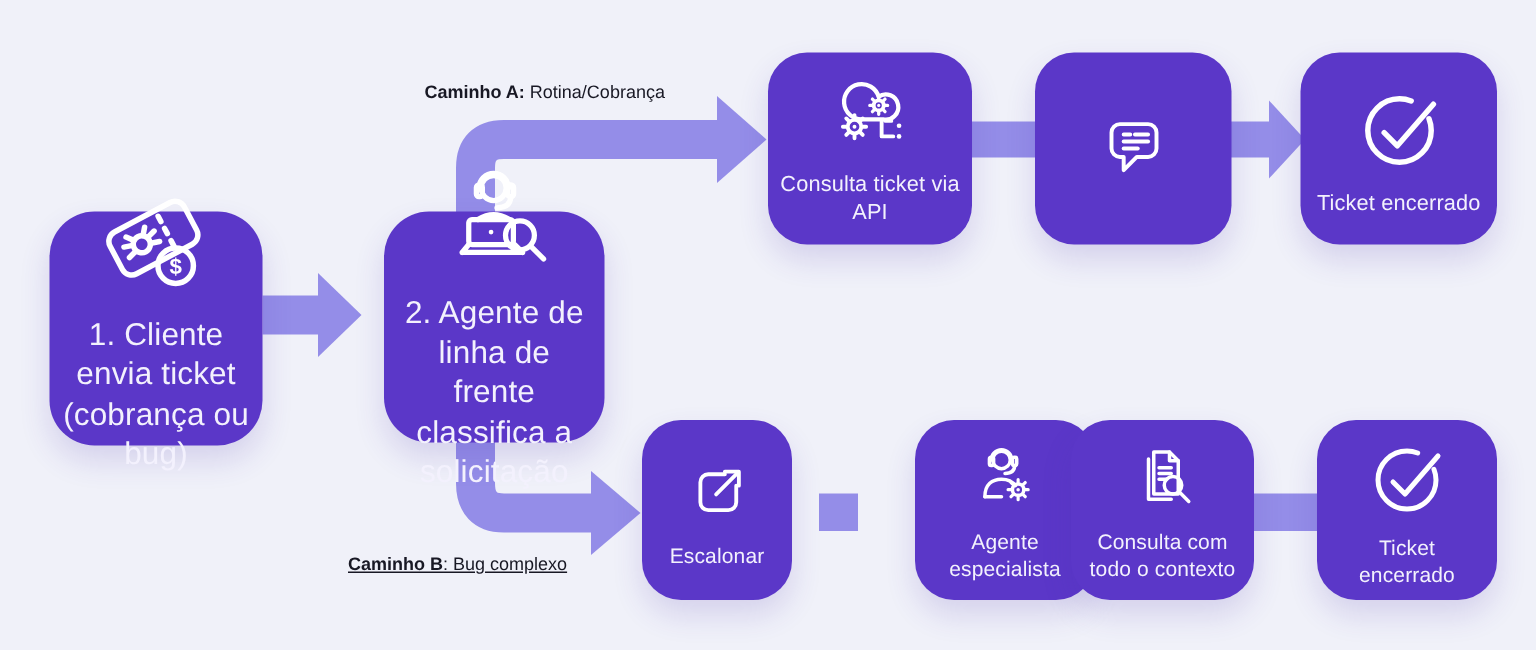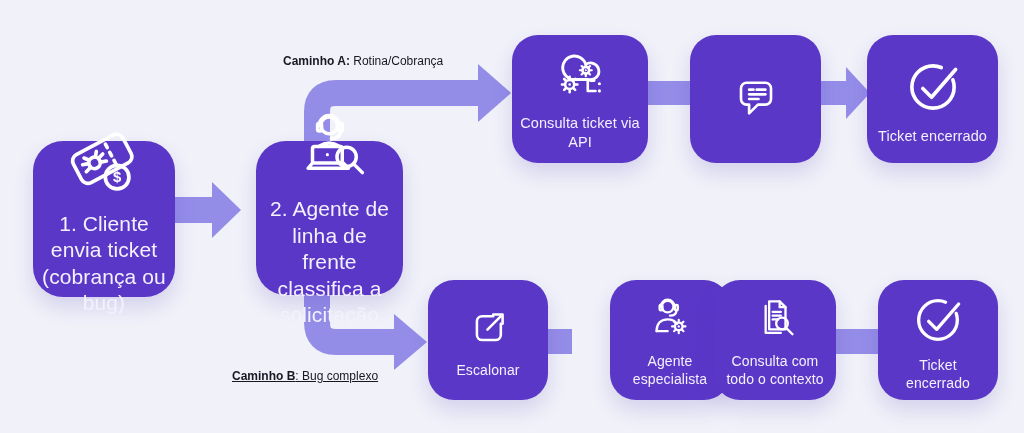--- a/index.html
+++ b/index.html
@@ -25,21 +25,21 @@
   .path-title {
     position:absolute; z-index:2; font-size:12px; color:#181824; white-space:nowrap;
   }
   .path-title .strong { font-weight:700; }
   
   #n-step1   { left:33px;  top:141px; width:142px; height:156px; }
   #n-step2   { left:256px; top:141px; width:147px; height:154px; }
   #n-a1      { left:512px; top:35px;  width:136px; height:128px; }
   #n-a2      { left:690px; top:35px;  width:131px; height:128px; }
   #n-a3      { left:867px; top:35px;  width:131px; height:128px; }
-  #n-b1      { left:428px; top:280px; width:120px; height:120px; }
+  #n-b1      { left:428px; top:280px; width:100px; height:120px; }
   #n-b2      { left:570px; top:280px; width:120px; height:120px;margin-left:40px; }
   #n-b3      { left:714px; top:280px; width:122px; height:120px; }
   #n-b4      { left:878px; top:280px; width:120px; height:120px; }
   #title-a   { left:283px; top:54px; }
   #title-b   { left:232px; top:369px;text-decoration:underline; }
 </style>
 </head>
 <body>
 
 <div class="stage">

